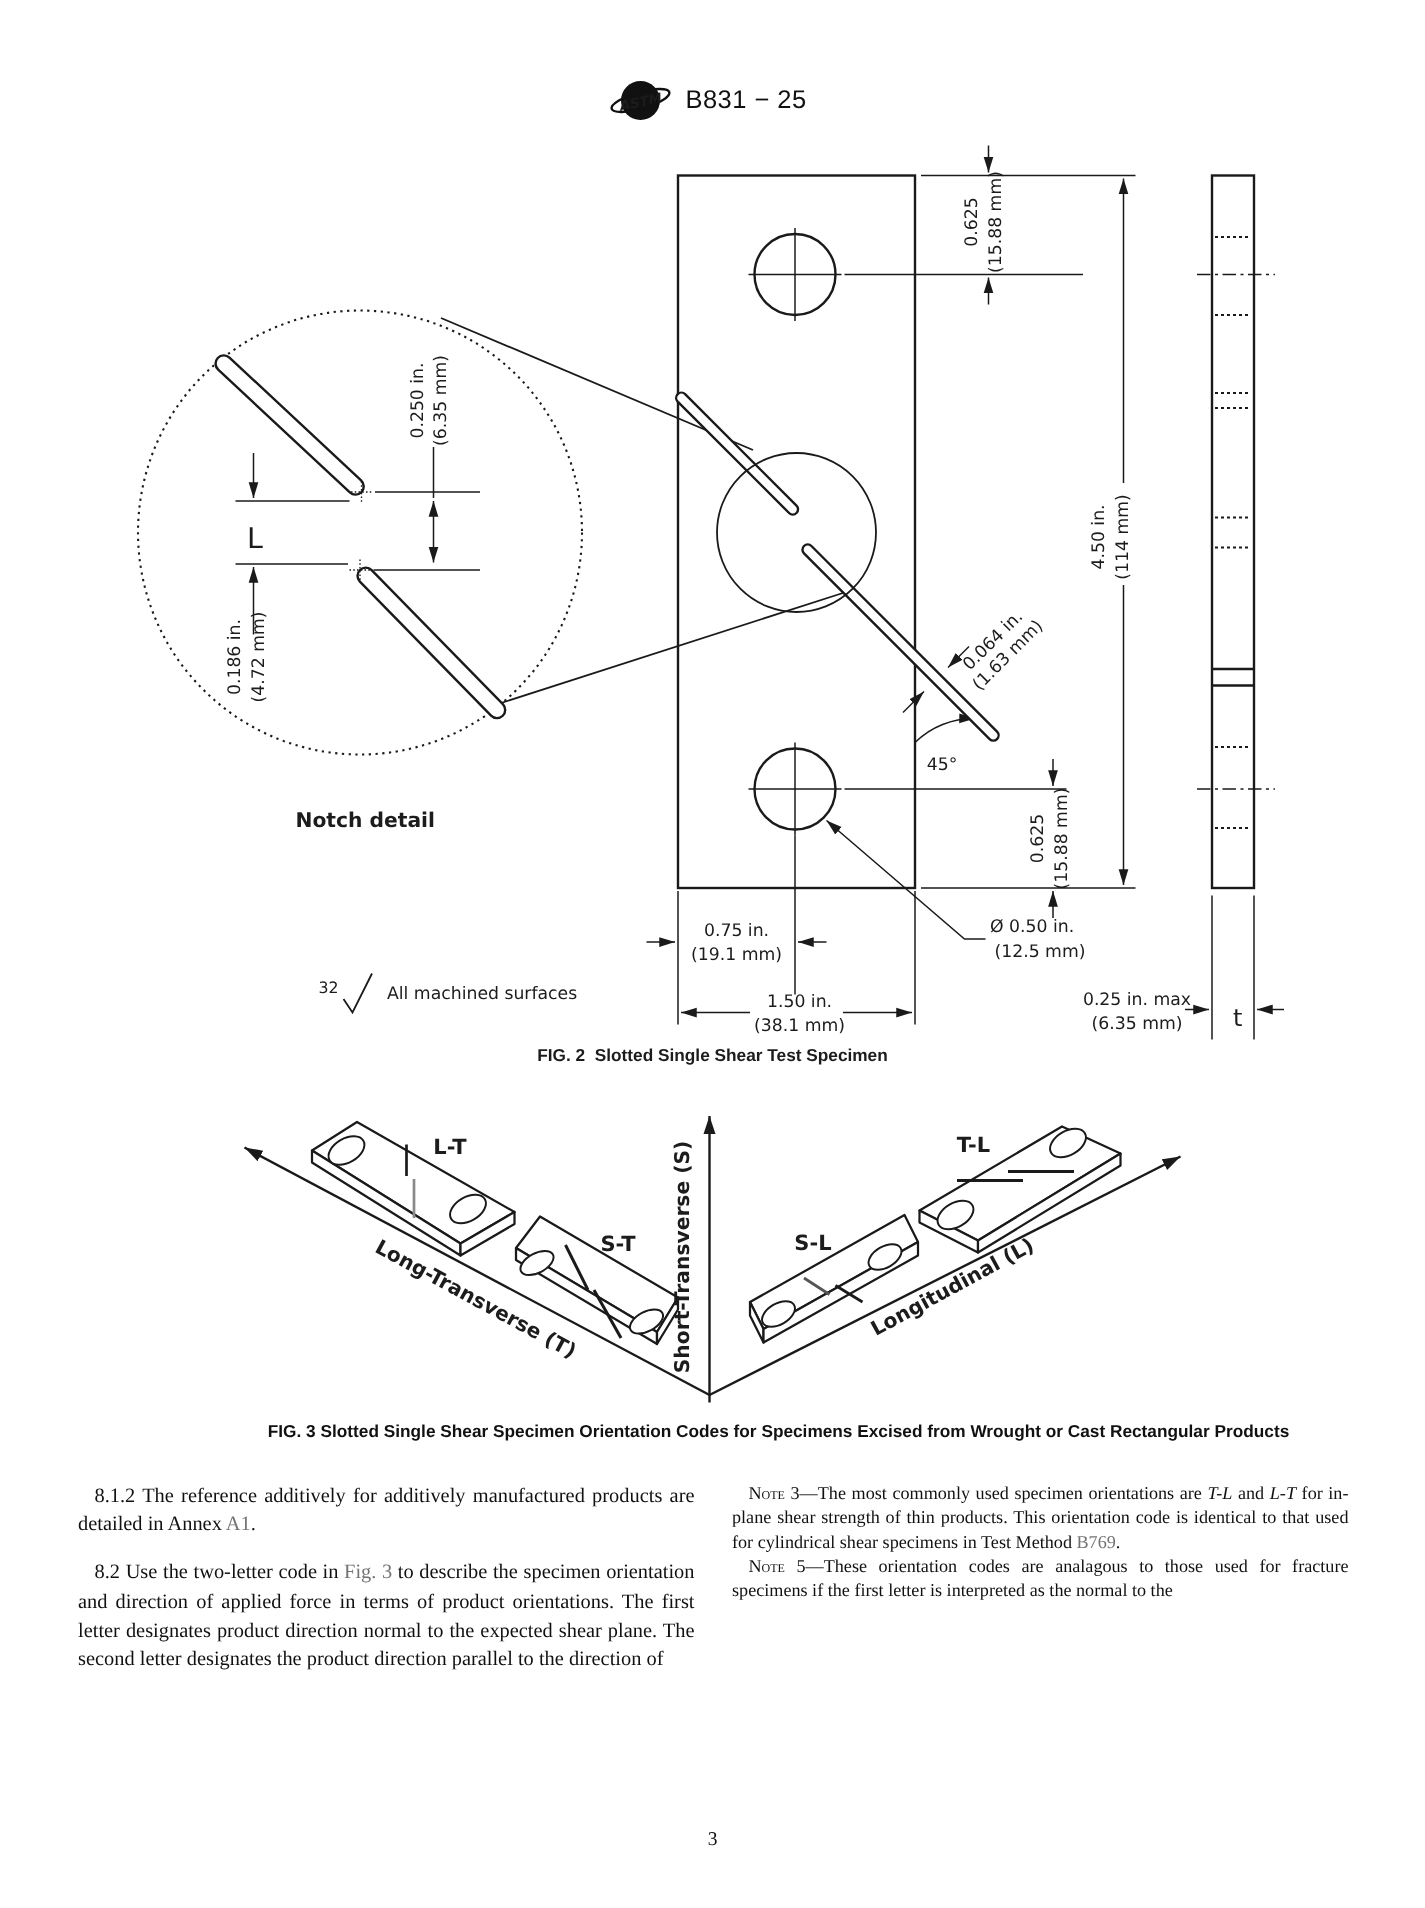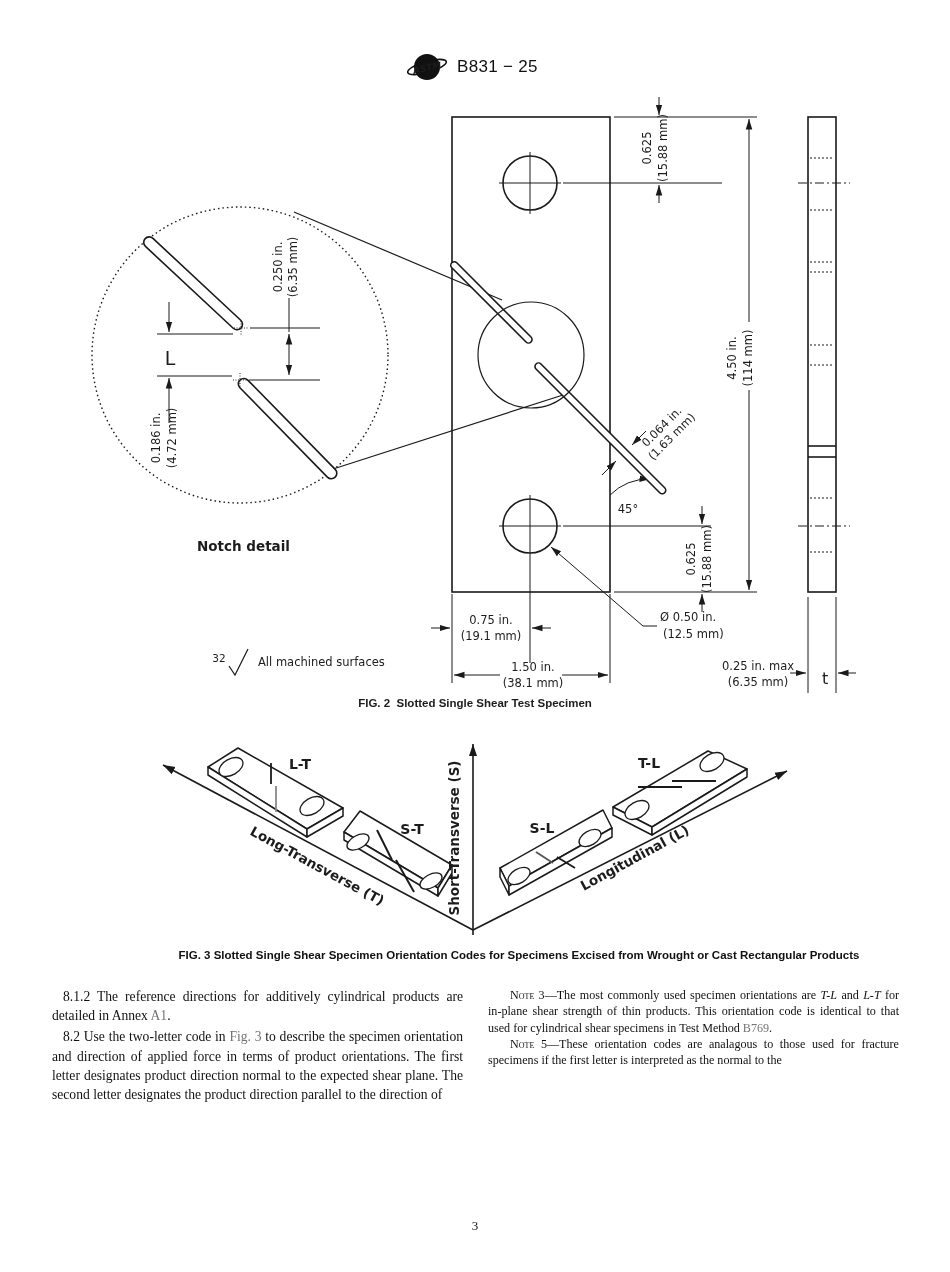--- a/index.html
+++ b/index.html
@@ -13,25 +13,25 @@
   .dimsm{font-family:"DejaVu Sans",sans-serif;font-size:10.5px;}
   .boldlbl{font-family:"DejaVu Sans",sans-serif;font-weight:bold;}
   .figcap{font-family:"Liberation Sans",sans-serif;font-weight:bold;font-size:11.5px;}
   .fig3cap{position:absolute;top:949px;left:0;width:950px;text-align:center;
            font-family:"Liberation Sans",sans-serif;font-weight:bold;font-size:11.5px;margin-left:44px;}
   .col{position:absolute;top:987px;width:411px;text-align:justify;font-size:13.6px;line-height:19.2px;}
   .col-left{left:52px;}
   .col-right{left:488px;}
   .col p{margin:0;text-indent:11px;}
   .col p.cont{text-indent:0;}
-  .col p.p2{margin-top:2px;}
+  .col p.p2{margin-top:13px;}
   .note{font-size:12.1px;line-height:16.3px;text-indent:10px;text-align:justify;margin:0;}
   .n1{margin-top:13px;}
   .n2{margin-top:4px;}
-  .sc{font-variant:small-caps;margin-left:11px;}
+  .sc{font-variant:small-caps;}
   .ital{font-style:italic;}
   .ref{color:#737373;}
   .pageno{position:absolute;top:1218px;left:0;width:950px;text-align:center;font-size:13px;}
 </style>
 </head>
 <body>
 
 <div class="page">
 
   <svg class="logo" width="44" height="36" viewBox="0 0 44 36">
@@ -226,21 +226,21 @@
       <text x="300" y="41" text-anchor="middle" font-size="14">L-T</text>
       <text x="412" y="106" text-anchor="middle" font-size="14">S-T</text>
       <text x="542" y="105" text-anchor="middle" font-size="14">S-L</text>
       <text x="649" y="40" text-anchor="middle" font-size="14">T-L</text>
     </g>
   </svg>
 
   <div class="fig3cap">FIG. 3 Slotted Single Shear Specimen Orientation Codes for Specimens Excised from Wrought or Cast Rectangular Products</div>
 
   <div class="col col-left">
-    <p><span>8.1.2 The reference directions for additively cylindrical products are detailed in Annex </span><span class="ref">A1</span><span>.</span></p>
+    <p><span>8.1.2 The reference additively for additively manufactured products are detailed in Annex </span><span class="ref">A1</span><span>.</span></p>
     <p class="p2"><span>8.2 Use the two-letter code in </span><span class="ref">Fig. 3</span><span> to describe the specimen orientation and direction of applied force in terms of product orientations. The first letter designates product direction normal to the expected shear plane. The second letter designates the product direction parallel to the direction of</span></p>
   </div>
   <div class="col col-right">
     <p class="note n1"><span class="sc">Note</span><span> 3—The most commonly used specimen orientations are </span><span class="ital">T-L</span><span> and </span><span class="ital">L-T</span><span> for in-plane shear strength of thin products. This orientation code is identical to that used for cylindrical shear specimens in Test Method </span><span class="ref">B769</span><span>.</span></p>
     <p class="note n2"><span class="sc">Note</span><span> 5—These orientation codes are analagous to those used for fracture specimens if the first letter is interpreted as the normal to the</span></p>
   </div>
 
   <div class="pageno">3</div>
 </div>
 

